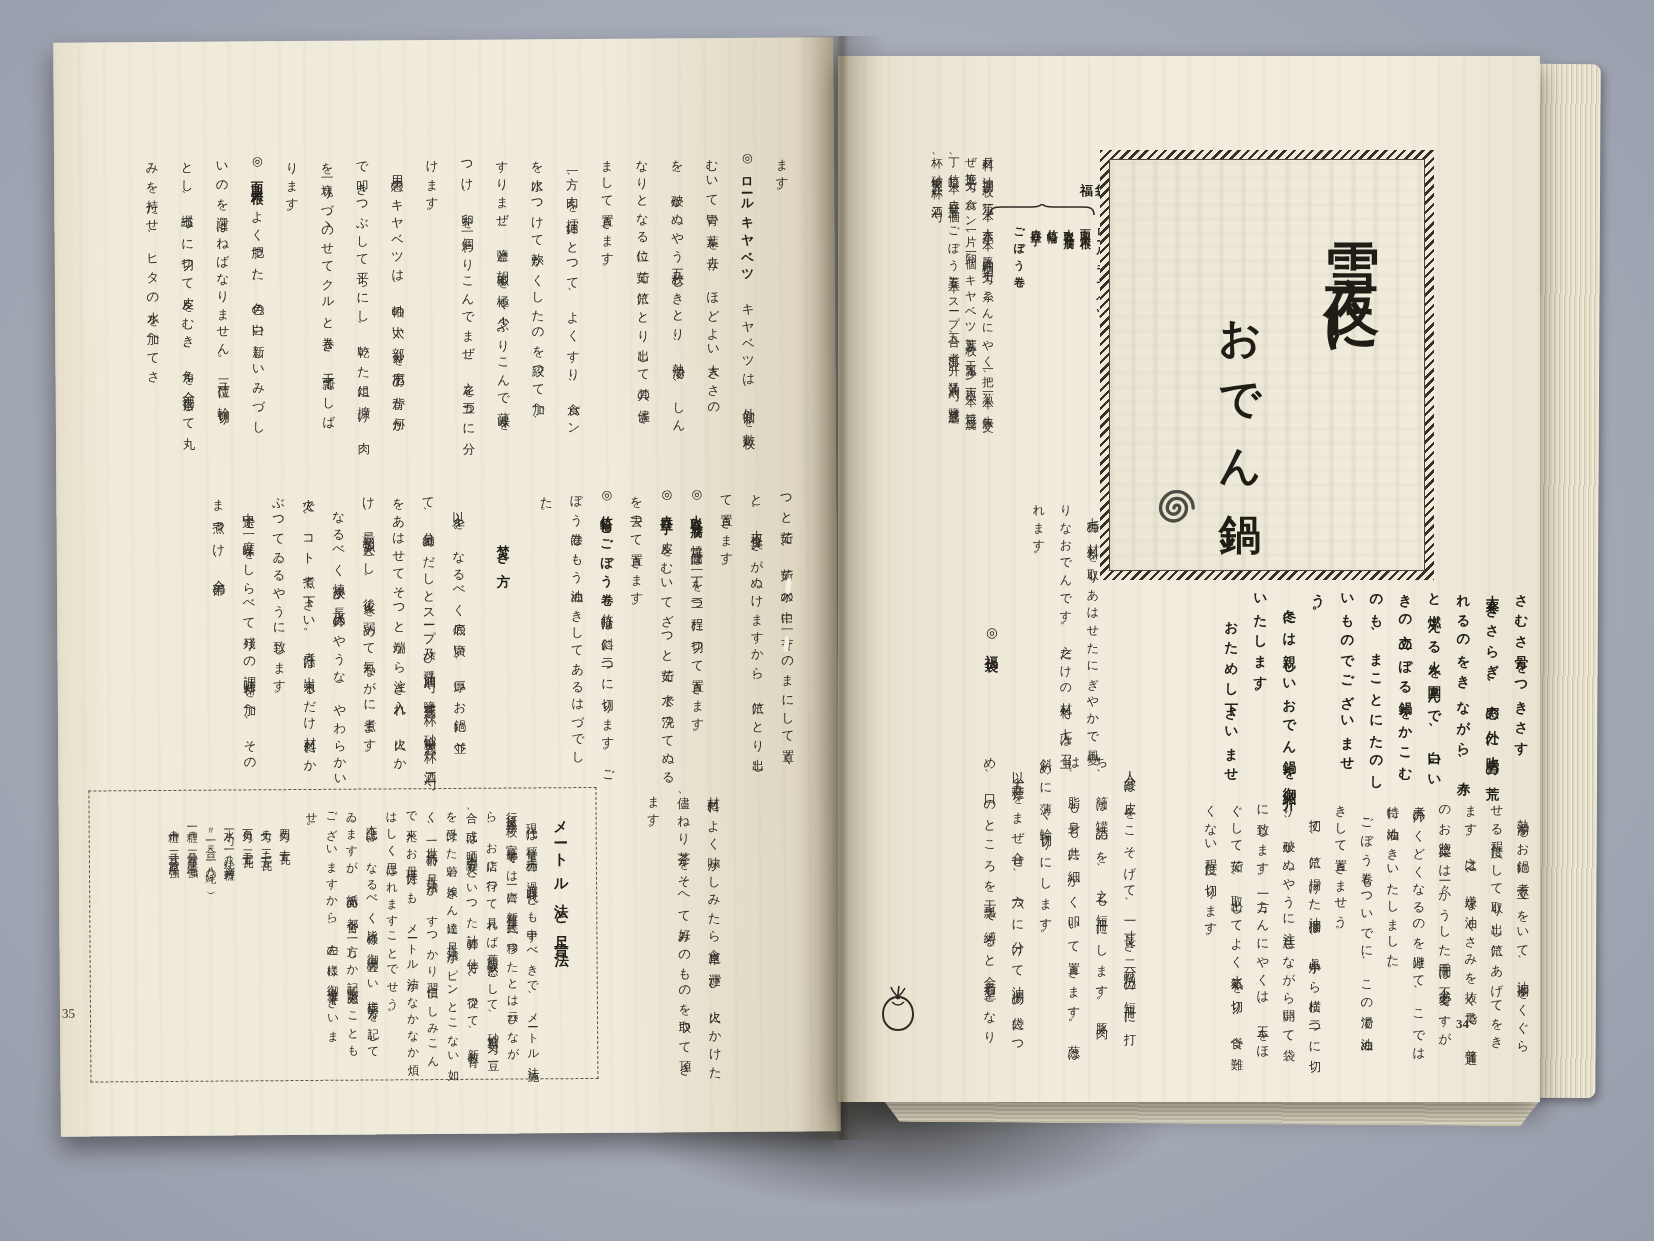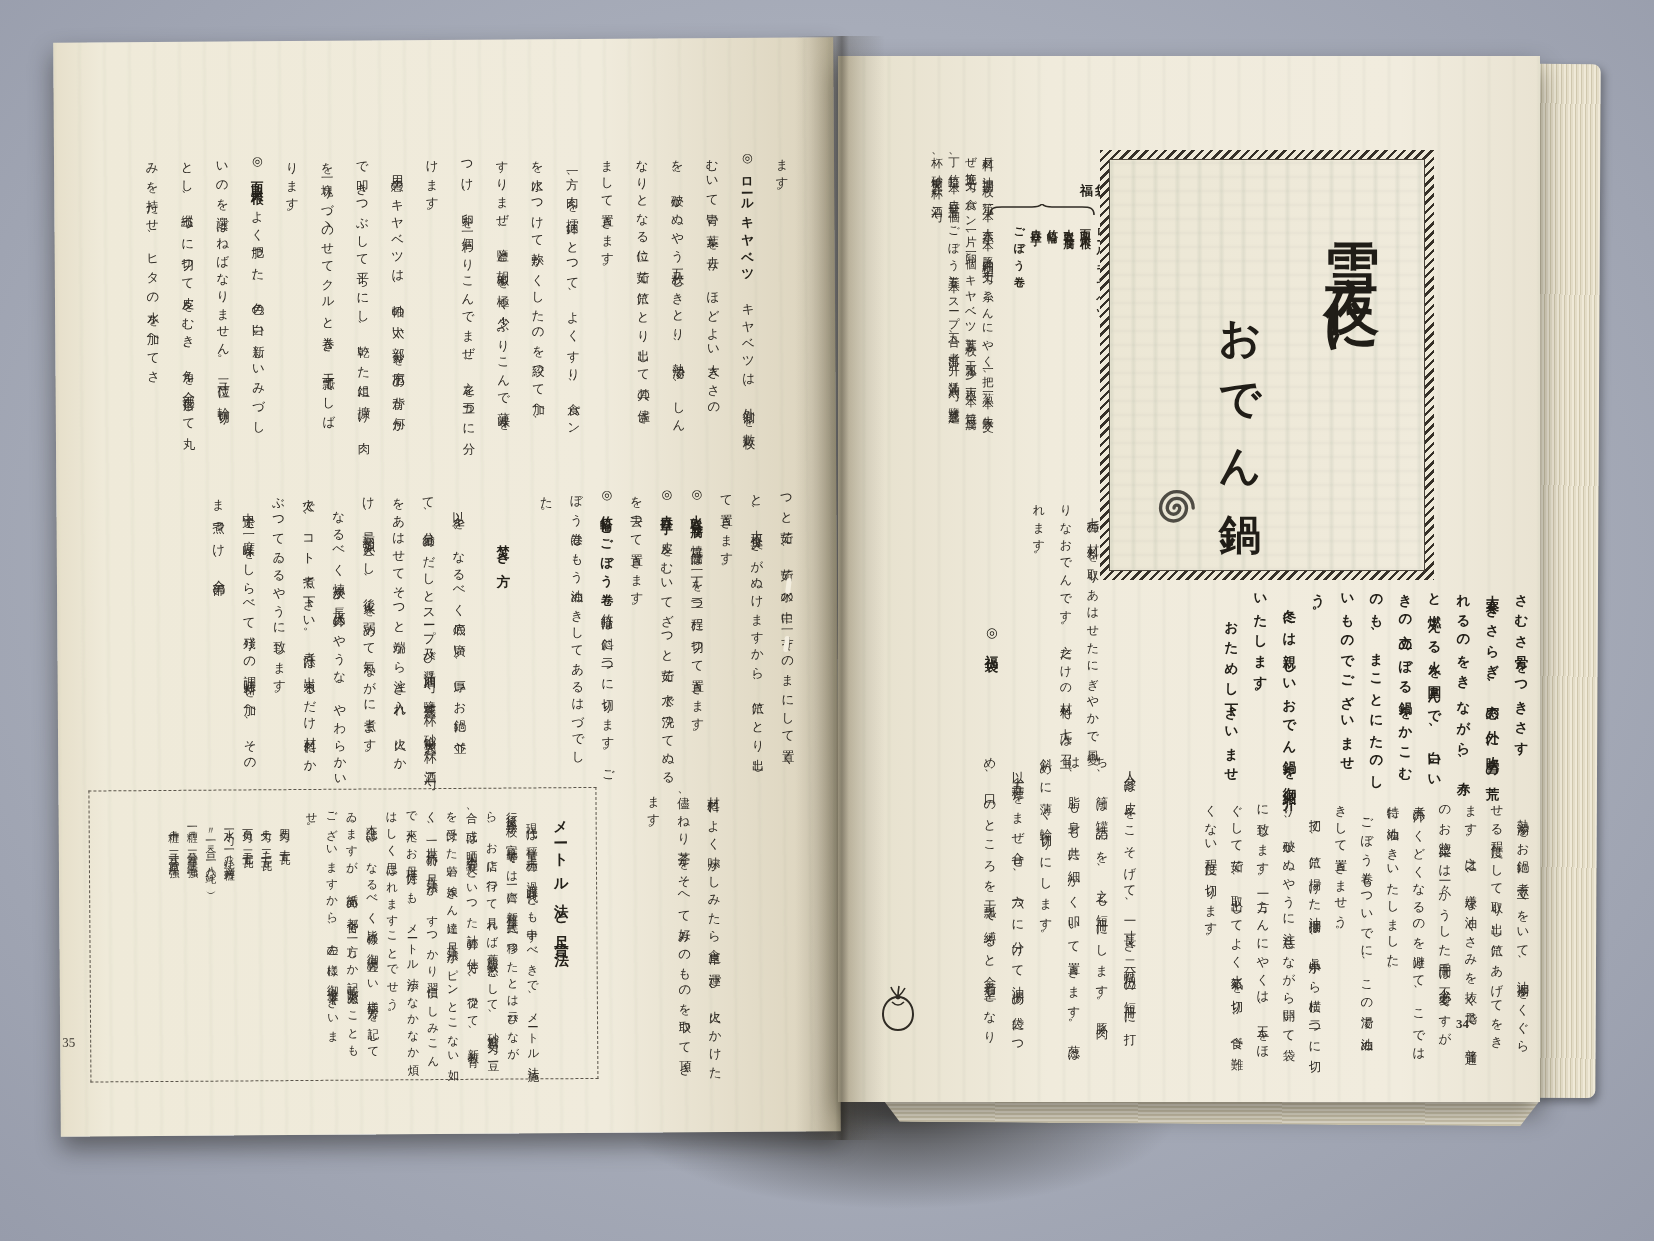--- a/index.html
+++ b/index.html
@@ -46,21 +46,21 @@
   .subhead{font-weight:700;font-size:13.5px;letter-spacing:7px;text-indent:46px;
     margin-block-start:14px;margin-block-end:14px;color:#232019;}
   .convbox{position:absolute;left:30px;top:748px;width:508px;height:292px;z-index:3;
     border:1.6px dashed #5a544a;box-sizing:border-box;}
   .convbox-inner{position:absolute;inset:8px;padding:6px 8px;}
   .box-title{font-weight:700;font-size:14.5px;letter-spacing:8px;line-height:38px;text-indent:8px;color:#232019;}
   .bp{font-size:11.5px;letter-spacing:3.5px;line-height:20px;}
   .conv{font-size:11px;letter-spacing:3px;line-height:18.5px;text-indent:16px;}
   .conv.first{margin-block-start:8px;}
   .pagenum{position:absolute;font-size:13px;z-index:3;color:#3a362f;}
-  .pn-left{left:2px;top:992px;}
+  .pn-left{left:2px;top:963px;}
   .pn-right{left:618px;top:960px;font-weight:700;}
 
   
   .mat{position:absolute;left:18px;top:92px;width:140px;height:276px;z-index:3;
     font-size:11.5px;letter-spacing:2.8px;line-height:17px;}
   .fk{position:absolute;left:148px;top:126px;width:126px;height:185px;z-index:3;}
   .fk-label{position:absolute;top:0;right:2px;font-weight:700;font-size:13px;letter-spacing:2px;color:#232019;}
   .fk-brace{position:absolute;top:22px;left:2px;}
   .fk-items{position:absolute;top:38px;right:2px;height:145px;font-weight:700;
     font-size:11px;letter-spacing:3px;line-height:16.5px;color:#262219;}

